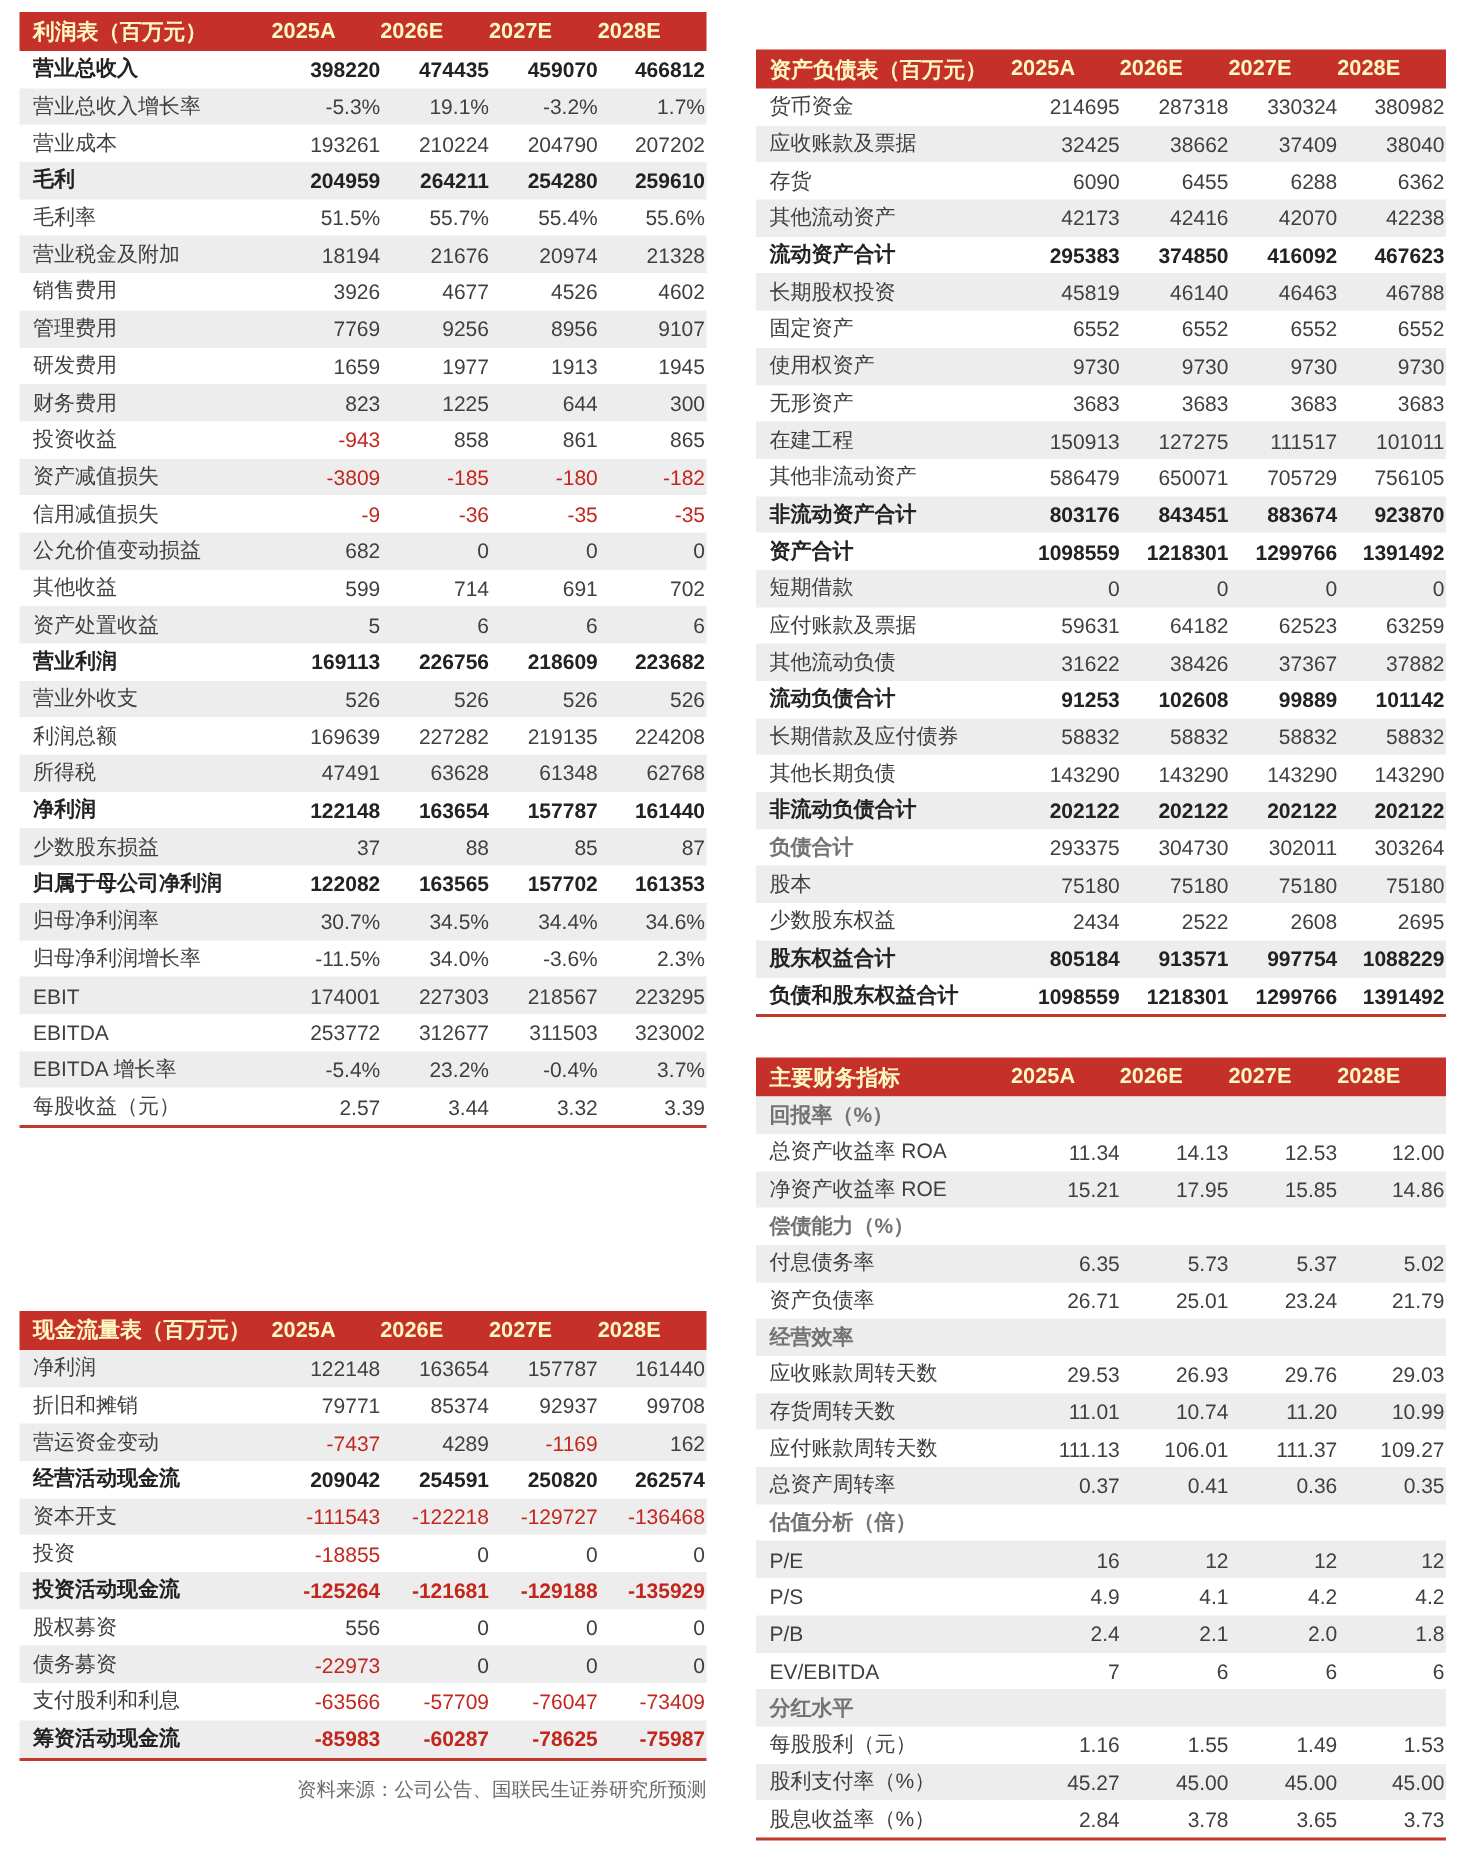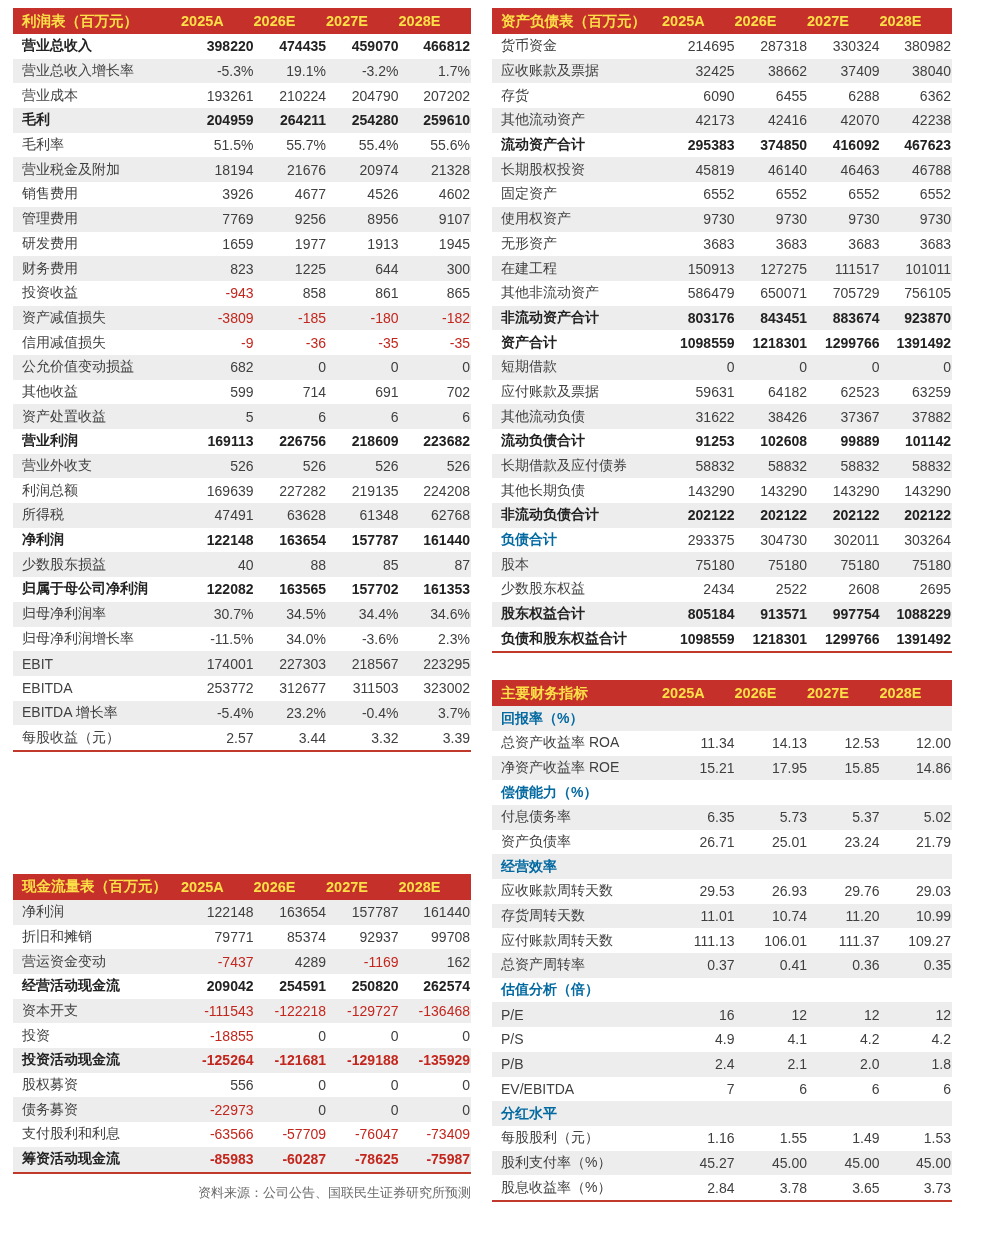--- a/index.html
+++ b/index.html
@@ -5,50 +5,50 @@
   * { margin: 0; padding: 0; box-sizing: border-box; }
   html, body { width: 986px; height: 1233px; }
   body {
     position: relative;
     background: #ffffff;
     font-family: "Liberation Sans", "DejaVu Sans", sans-serif;
     overflow: hidden;
   }
   .col { position: absolute; top: 8px; }
   .col-left  { left: 13px;  width: 458px; }
-  .col-right { left: 492px; width: 460px; }
+  .col-right { left: 504px; width: 460px; margin-top: 25px; }
 
   .fin-table { width: 100%; }
   .thead {
     display: flex;
     align-items: center;
     height: 26px;
     background: #c5312a;
-    color: #fde047;
+    color: #fef9c3;
     font-weight: bold;
     font-size: 14.5px;
   }
   .thead .label { flex: 1; padding-left: 9px; white-space: nowrap; }
   .thead .num   { width: 72.5px; }
   .thead .num:last-child { padding-right: 1px; }
 
   .row {
     display: flex;
     align-items: center;
     height: 24.7px;
     font-size: 14px;
     color: #3f3f3f;
   }
   .row .label { flex: 1; padding-left: 9px; white-space: nowrap; overflow: hidden; }
   .row .num   { width: 72.5px; text-align: right; font-variant-numeric: tabular-nums; }
   .row .num:last-child { padding-right: 1px; }
 
   .stripe { background: #ededed; }
   .b-both .label, .b-both .num { font-weight: bold; color: #222222; }
-  .b-label .label { font-weight: bold; color: #0369a1; }
+  .b-label .label { font-weight: bold; color: #737373; }
   .neg { color: #c3261d; }
   .b-both .num.neg { color: #c3261d; }
 
   .rule { height: 2px; background: #c0392b; margin-top: 0px; }
 
   .spacer-left  { height: 122px; }
   .spacer-right { height: 27px; }
 
   .footer {
     margin-top: 10px;
@@ -213,21 +213,21 @@
       </div>
       <div class="row b-both">
         <span class="label">净利润</span>
         <span class="num">122148</span>
         <span class="num">163654</span>
         <span class="num">157787</span>
         <span class="num">161440</span>
       </div>
       <div class="row stripe">
         <span class="label">少数股东损益</span>
-        <span class="num">40</span>
+        <span class="num">37</span>
         <span class="num">88</span>
         <span class="num">85</span>
         <span class="num">87</span>
       </div>
       <div class="row b-both">
         <span class="label">归属于母公司净利润</span>
         <span class="num">122082</span>
         <span class="num">163565</span>
         <span class="num">157702</span>
         <span class="num">161353</span>

